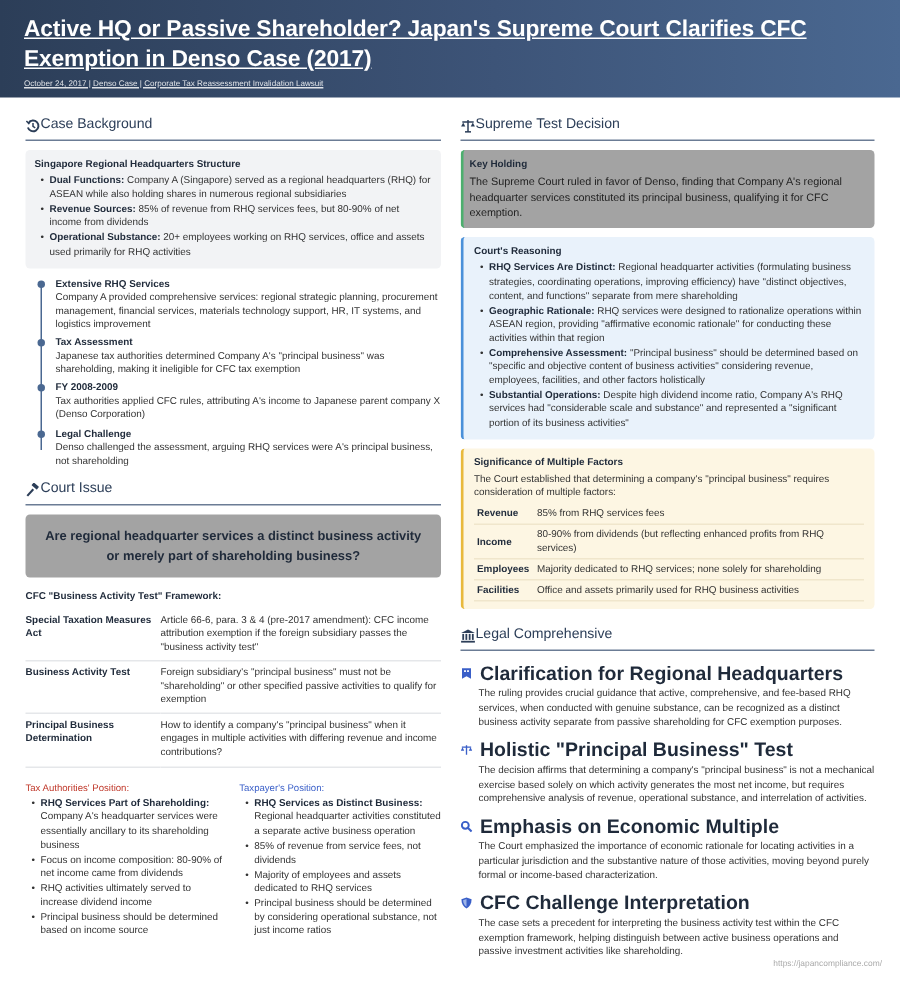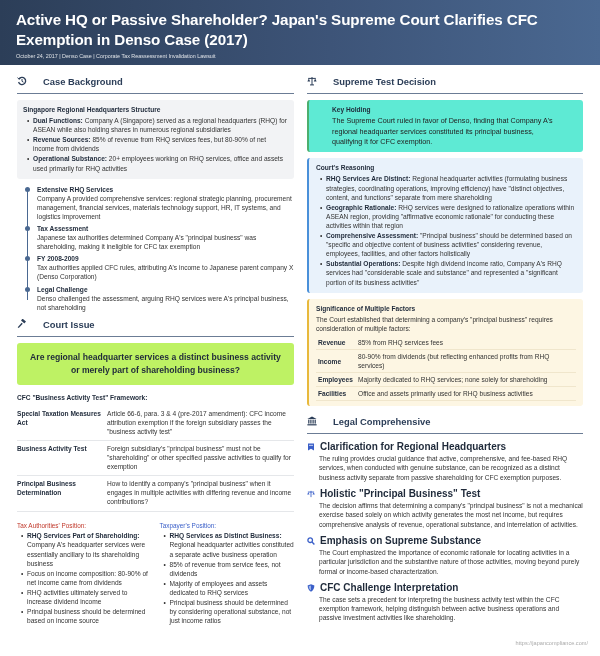--- a/index.html
+++ b/index.html
@@ -1,55 +1,55 @@
 <!DOCTYPE html>
 <html><head>
 <meta charset="utf-8">
 <style>
   * { box-sizing: border-box; margin: 0; padding: 0; }
   html, body { width: 600px; height: 656px; overflow: hidden; background: #ffffff; }
   body { font-family: "Liberation Sans", sans-serif; color: #333; font-size: 6.6px; line-height: 1.38; }
-  .header { background: linear-gradient(90deg, #2c3e58 0%, #3d5478 55%, #4a6891 100%); color: #fff; padding: 10px 16px 2px 16px; height: 65px; }
+  .header { background: linear-gradient(90deg, #2c3e58 0%, #3d5478 55%, #4a6891 100%); color: #fff; padding: 10px 16px 2px 16px; height: 65px; text-decoration: underline; }
   .header h1 { font-size: 15.2px; font-weight: bold; line-height: 1.3; letter-spacing: -0.1px; }
   .header .meta { font-size: 5.4px; opacity: 0.85; margin-top: 3px; }
   .cols { display: flex; padding: 0 17px 0 17px; gap: 13px; }
   .col-left { width: 277px; }
   .col-right { width: 276px; }
-  .section-title { display: flex; align-items: flex-start; gap: 16px; font-size: 9.4px; font-weight: bold; color: #2c3e58; padding-bottom: 4px; border-bottom: 1px solid #6b7c95; margin-bottom: 6px; }
+  .section-title { display: flex; align-items: flex-end; gap: 0; font-size: 9.4px; font-weight: normal; color: #2c3e58; padding-bottom: 4px; border-bottom: 1px solid #6b7c95; margin-bottom: 6px; }
   .section-title .ico { width: 10px; height: 10px; display: inline-flex; align-items: center; justify-content: center; font-size: 9px; color: #2c3e58; }
   .box-gray { background: #f2f3f5; border-radius: 3px; padding: 5px 6px 5px 6px; }
   .box-title { font-weight: bold; font-size: 6.6px; color: #1f2a3a; margin-bottom: 2px; }
   ul.bul { list-style: none; padding-left: 4px; }
   ul.bul li { position: relative; padding-left: 6px; margin-bottom: 1px; }
   ul.bul li::before { content: "•"; position: absolute; left: 0; top: 0; }
   b { font-weight: bold; color: #1f2a3a; }
   .timeline { position: relative; margin: 6px 0 0 10px; padding-left: 10px; }
   .timeline::before { content: ""; position: absolute; left: 0; top: 3px; bottom: 12px; width: 1.3px; background: #4a6891; }
   .tl-item { position: relative; margin-bottom: 3px; }
   .tl-item .dot { position: absolute; left: -12.5px; top: 2px; width: 5px; height: 5px; border-radius: 50%; background: #4a6891; }
   .tl-item .tl-title { font-weight: bold; color: #1f2a3a; }
-  .question { background: #bef264; border-radius: 3px; padding: 8px 10px; text-align: center; font-weight: bold; font-size: 8.6px; color: #1f2a3a; line-height: 1.5; margin-bottom: 8px; }
+  .question { background: #a3a3a3; border-radius: 3px; padding: 8px 10px; text-align: center; font-weight: bold; font-size: 8.6px; color: #1f2a3a; line-height: 1.5; margin-bottom: 8px; }
   .fw-title { font-weight: bold; color: #1f2a3a; margin-bottom: 4px; }
   table.fw { width: 100%; border-collapse: collapse; }
   table.fw td { vertical-align: top; padding: 3px 0 4px 0; border-bottom: 1px solid #e5e7ea; }
   table.fw td.k { width: 90px; font-weight: bold; color: #1f2a3a; padding-right: 6px; }
   .positions { display: flex; gap: 8px; margin-top: 10px; }
   .pos { flex: 1; }
   .pos-title { font-size: 6.4px; margin-bottom: 1px; }
   .pos-red { color: #c0392b; }
   .pos-blue { color: #3a5fc8; }
-  .box-green { background: #5eead4; border-left: 2px solid #4caf6e; border-radius: 3px; padding: 5px 23px; margin-bottom: 6px; }
+  .box-green { background: #a3a3a3; border-left: 2px solid #4caf6e; border-radius: 3px; padding: 5px 4px; margin-bottom: 6px; }
   .box-green .txt { font-size: 7.2px; line-height: 1.45; color: #222; }
   .box-blue { background: #e9f2fb; border-left: 2px solid #4a90d9; border-radius: 3px; padding: 5px 7px; margin-bottom: 6px; }
   .box-yellow { background: #fdf6e3; border-left: 2px solid #e8b93c; border-radius: 3px; padding: 5px 7px; margin-bottom: 10px; }
   table.mf { width: 100%; border-collapse: collapse; margin-top: 3px; }
   table.mf td { padding: 2px 2px 2px 2px; border-bottom: 1px solid #f0e6cc; vertical-align: middle; }
   table.mf td.k { width: 40px; font-weight: bold; color: #1f2a3a; }
   .sig-item { margin-bottom: 5px; }
-  .sig-head { display: flex; align-items: center; gap: 5px; font-weight: bold; font-size: 10px; color: #1f2a3a; }
+  .sig-head { display: flex; align-items: center; gap: 5px; font-weight: bold; font-size: 13px; color: #1f2a3a; }
   .sig-head .ico { width: 8px; height: 8px; display: inline-flex; align-items: center; justify-content: center; color: #3a5fc8; font-size: 8px; }
   .sig-body { padding-left: 12px; line-height: 1.42; }
   .footer-url { position: absolute; right: 12px; bottom: 8px; font-size: 5.6px; color: #aaa; }
 </style>
 </head>
 <body>
 
 <div class="header">
   <h1>Active HQ or Passive Shareholder? Japan's Supreme Court Clarifies CFC Exemption in Denso Case (2017)</h1>
   <div class="meta">October 24, 2017 | Denso Case | Corporate Tax Reassessment Invalidation Lawsuit</div>
@@ -249,21 +249,21 @@
       <div class="sig-body">The decision affirms that determining a company's "principal business" is not a mechanical exercise based solely on which activity generates the most net income, but requires comprehensive analysis of revenue, operational substance, and interrelation of activities.</div>
     </div>
     <div class="sig-item">
       <div class="sig-head">
         <span class="ico">
             <svg width="8" height="8" viewBox="0 0 8 8">
               <circle cx="3.2" cy="3.2" r="2.3" fill="none" stroke="#3a5fc8" stroke-width="1.3"></circle>
               <line x1="5" y1="5" x2="7.4" y2="7.4" stroke="#3a5fc8" stroke-width="1.4"></line>
             </svg>
           </span>
-        <span>Emphasis on Supreme Substance</span>
+        <span>Emphasis on Economic Multiple</span>
       </div>
       <div class="sig-body">The Court emphasized the importance of economic rationale for locating activities in a particular jurisdiction and the substantive nature of those activities, moving beyond purely formal or income-based characterization.</div>
     </div>
     <div class="sig-item">
       <div class="sig-head">
         <span class="ico">
             <svg width="8" height="8" viewBox="0 0 8 8">
               <path d="M4 0.3 L7.4 1.5 C7.4 4.6 6 6.6 4 7.7 C2 6.6 0.6 4.6 0.6 1.5 Z" fill="#3a5fc8"></path>
               <path d="M4 1.4 L4 6.5 C2.8 5.7 1.8 4.3 1.7 2.2 Z" fill="#9db4e8"></path>
             </svg>

